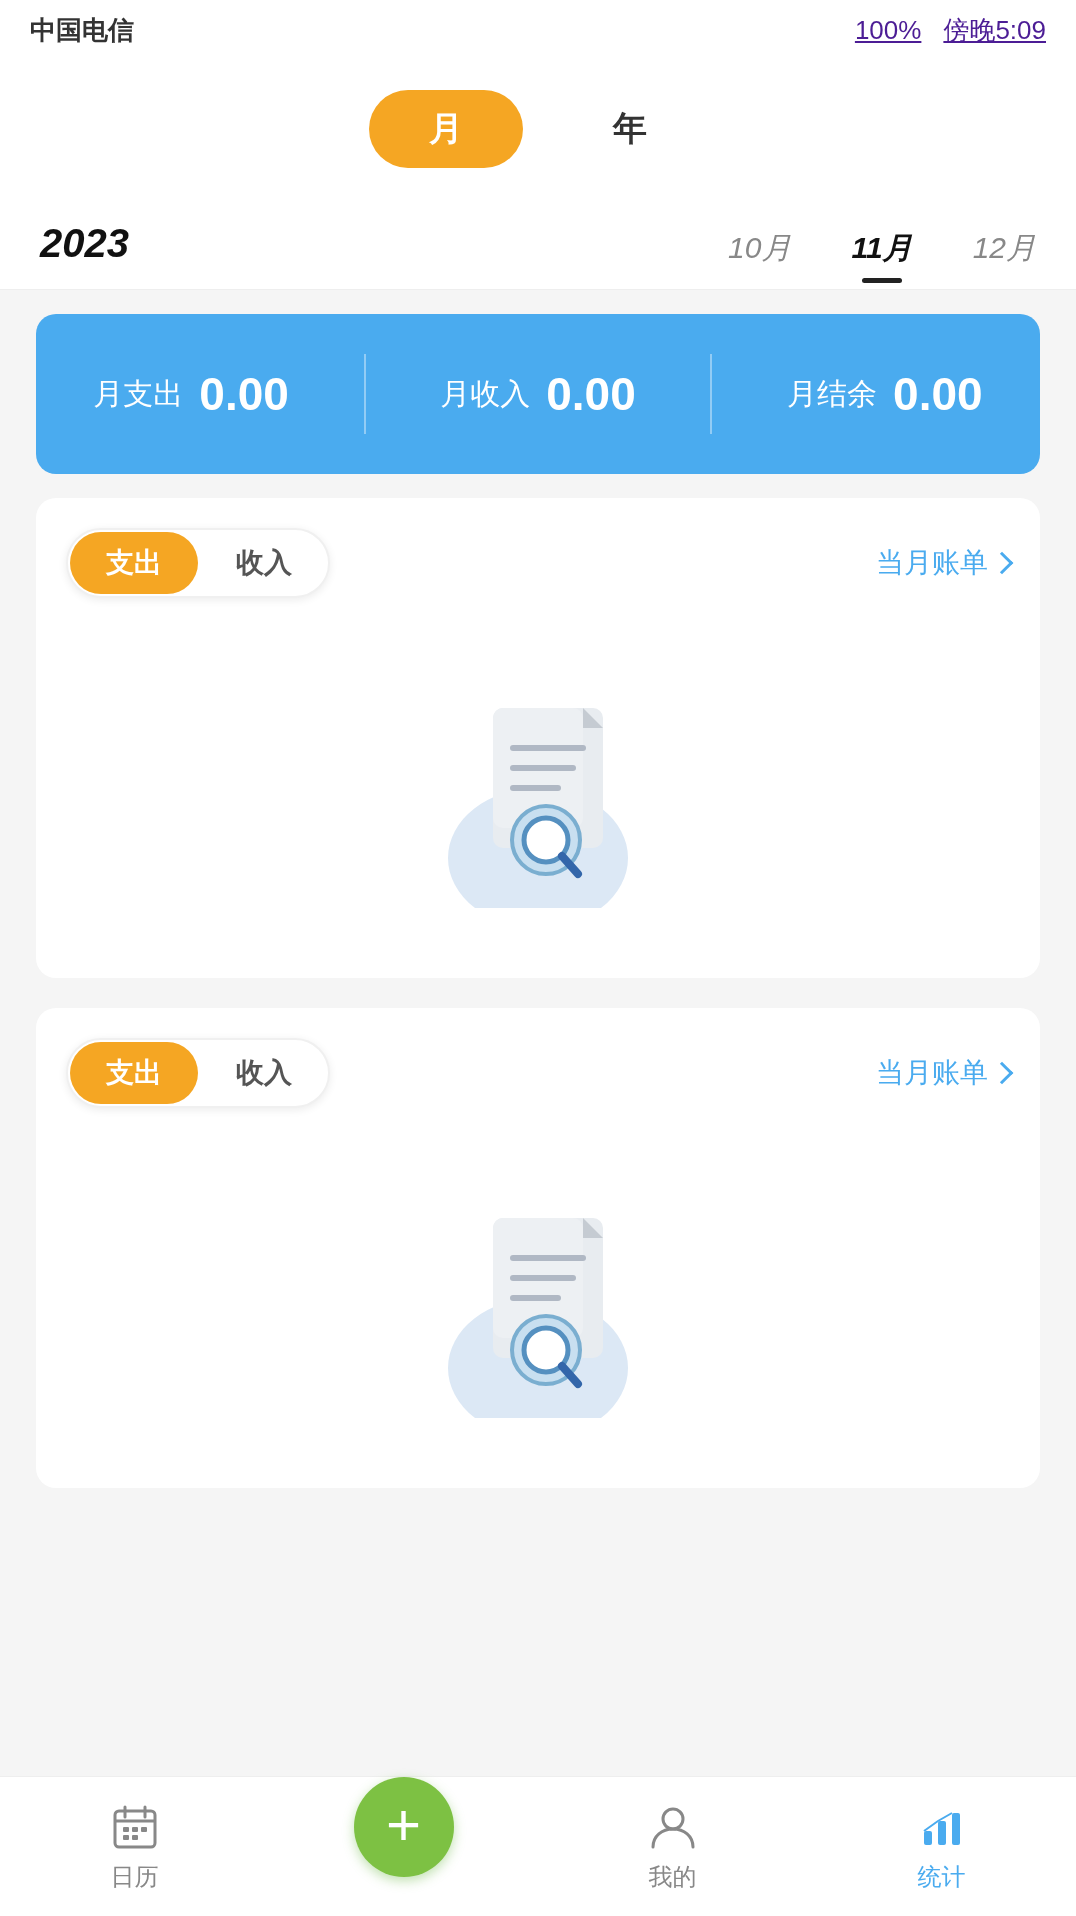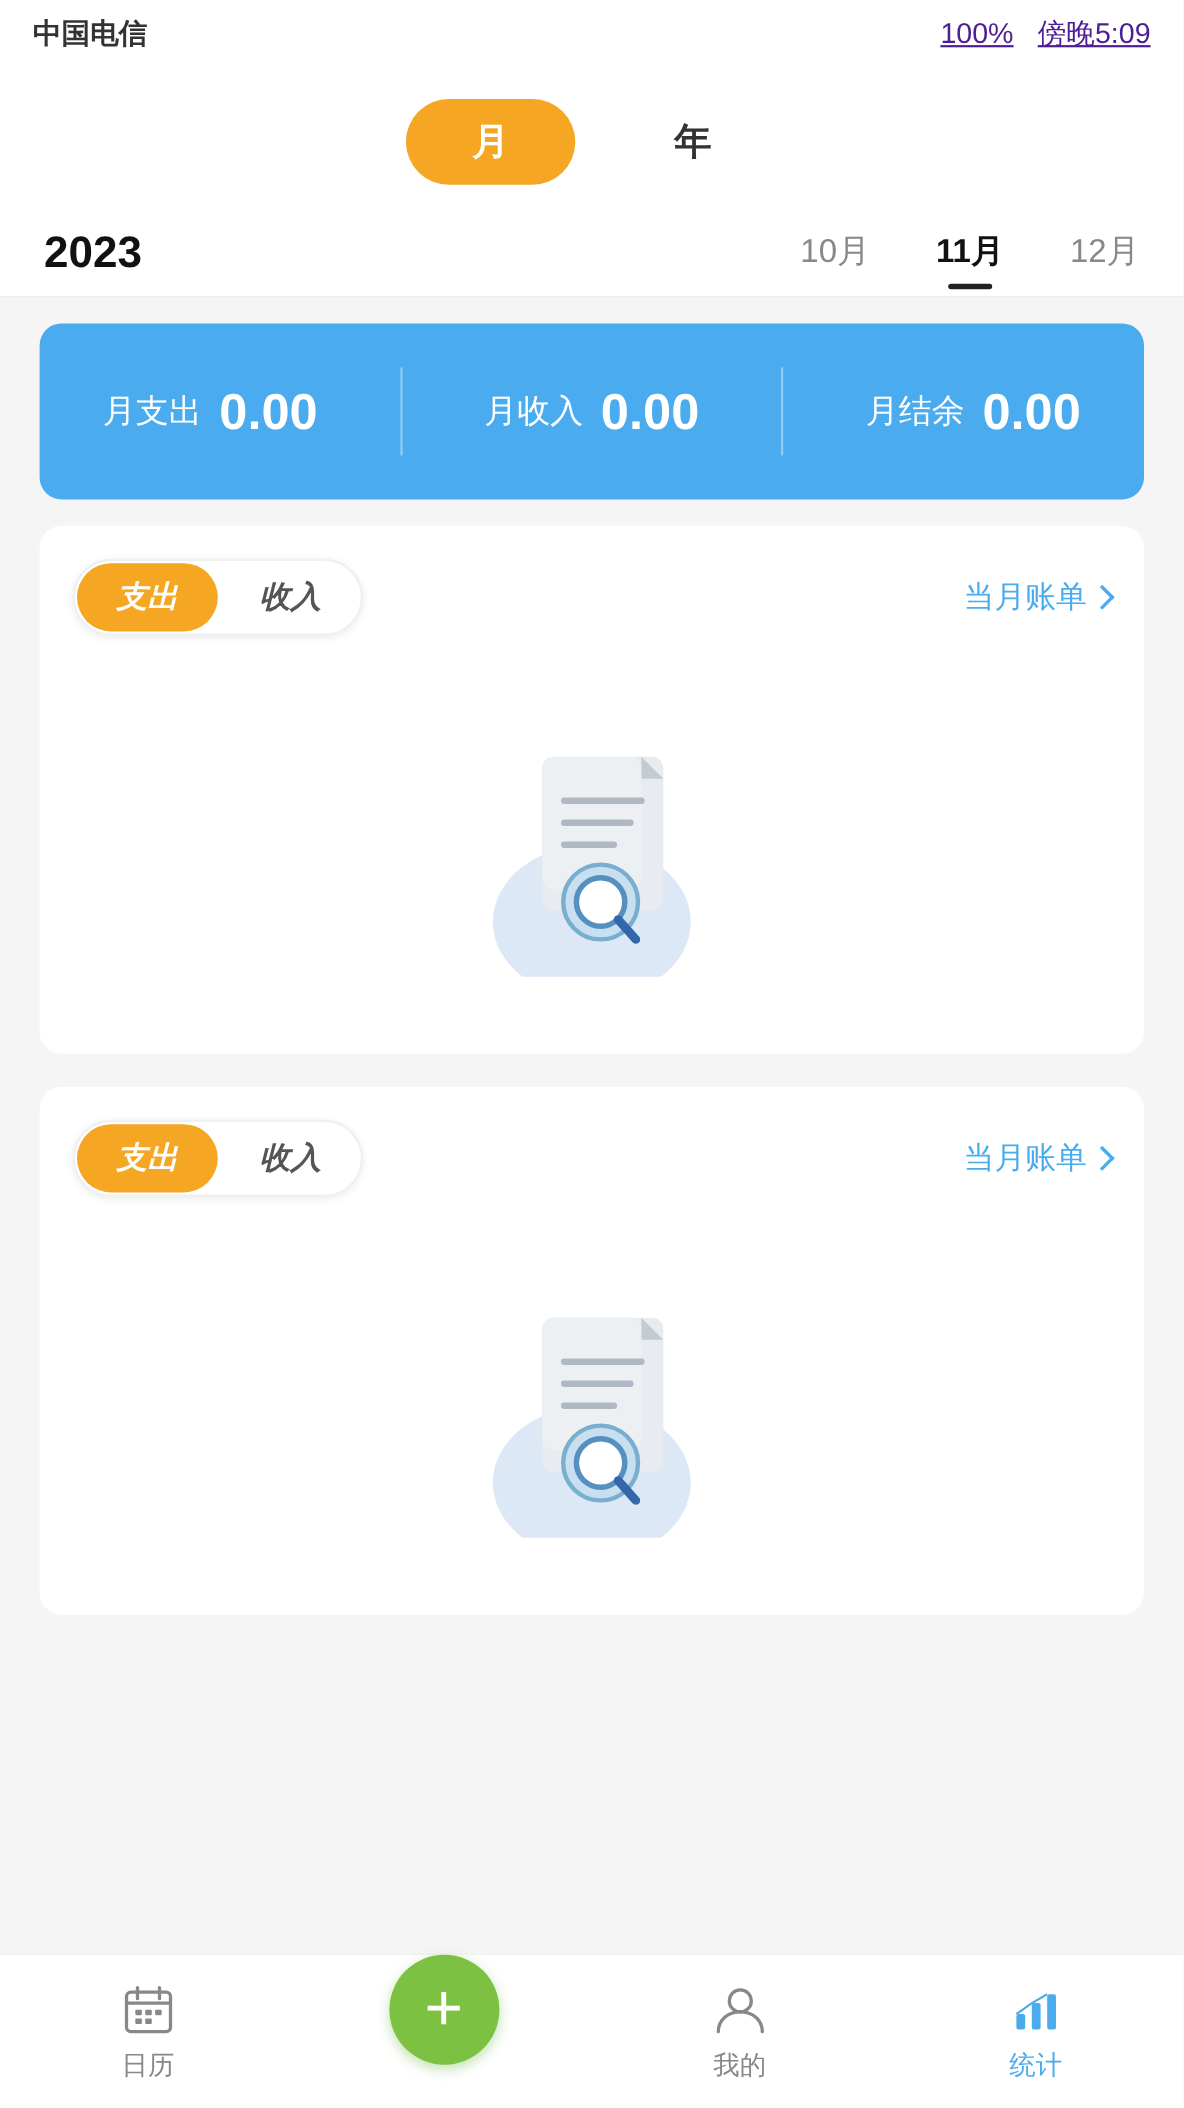--- a/index.html
+++ b/index.html
@@ -56,35 +56,38 @@
     }
     .tab-btn.inactive {
       background: transparent;
       color: #333;
     }
 
     
     .month-selector {
       background: #fff;
       display: flex;
+      align-items: center;
       padding: 20px 40px 10px;
       border-bottom: 1px solid #eee;
+      font-style: italic;
     }
     .year-label {
       font-size: 40px;
       font-weight: 700;
       color: #111;
       margin-right: 60px;
       min-width: 120px;
     }
     .months-list {
       display: flex;
       gap: 60px;
       flex: 1;
       justify-content: flex-end;
+      margin-top: 20px;
     }
     .month-item {
       font-size: 30px;
       color: #888;
       cursor: pointer;
       padding-bottom: 10px;
       position: relative;
     }
     .month-item.selected {
       color: #111;
@@ -160,21 +163,20 @@
       overflow: hidden;
       box-shadow: 0 2px 8px rgba(0,0,0,0.08);
     }
     .toggle-btn {
       padding: 12px 36px;
       font-size: 28px;
       font-weight: 600;
       cursor: pointer;
       border: none;
       background: transparent;
-      font-style: italic;
     }
     .toggle-btn.active {
       background: #f5a623;
       color: #fff;
       border-radius: 36px;
       margin: 2px;
     }
     .toggle-btn.inactive {
       color: #555;
     }

